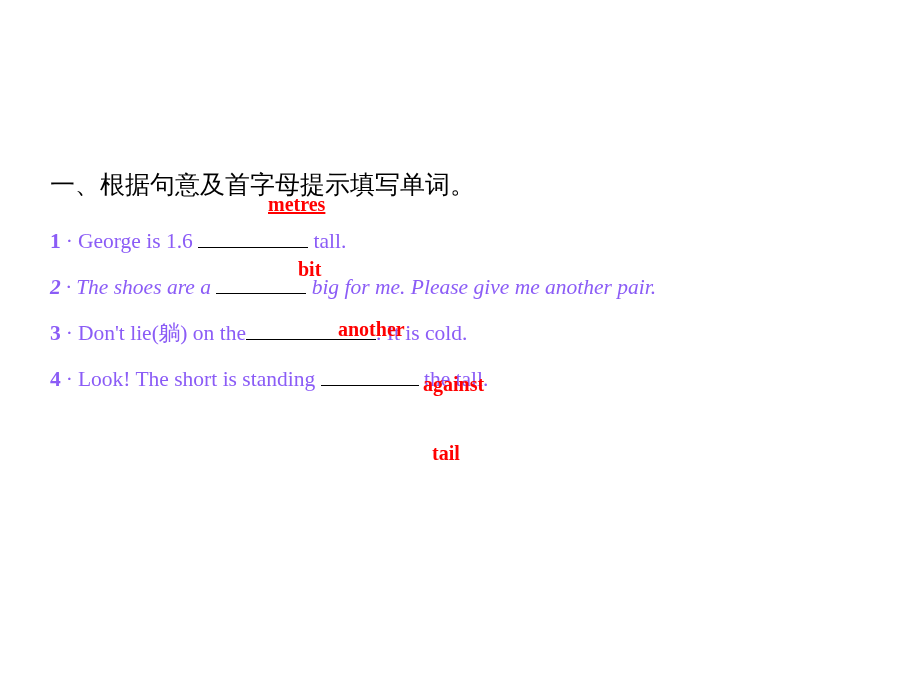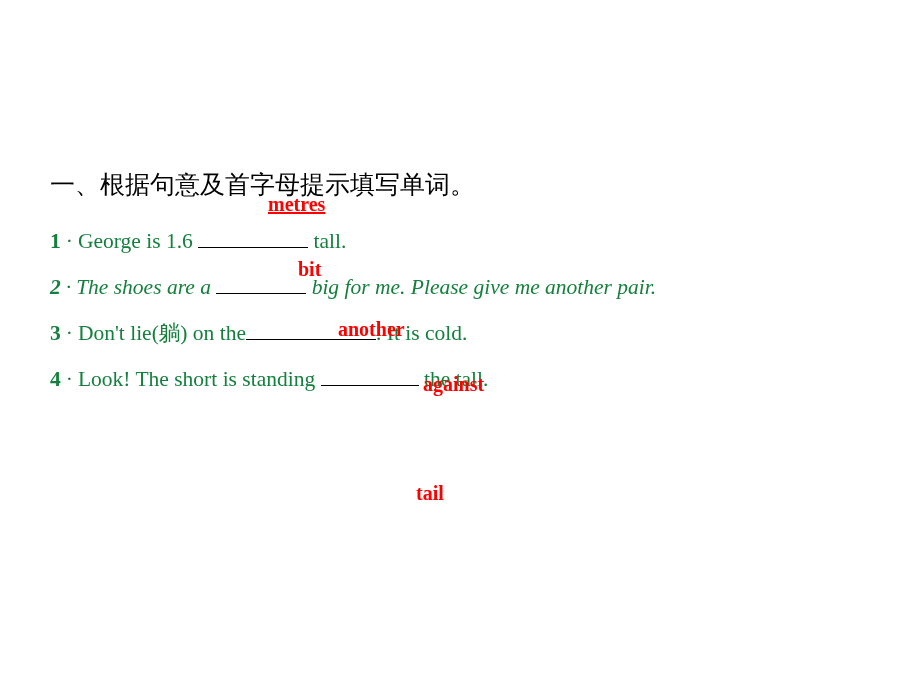--- a/index.html
+++ b/index.html
@@ -29,21 +29,21 @@
     font-family: "Liberation Sans", sans-serif;
     font-size: 25px;
     letter-spacing: 0px;
     color: #000000;
     white-space: nowrap;
   }
   .q {
     position: absolute;
     font-family: "Liberation Serif", serif;
     font-size: 21.5px;
-    color: #15803d;
+    color: #8b5cf6;
     white-space: nowrap;
   }
   .qnum {
     font-weight: bold;
     font-family: "Liberation Serif", serif;
   }
   .blank {
     display: inline-block;
     border-bottom: 1px solid #000000;
     vertical-align: baseline;
@@ -60,21 +60,21 @@
   .q1 { left: 50px; top: 224px; }
   .q2 { left: 50px; top: 270px; font-style: italic; }
   .q3 { left: 50px; top: 316px; }
   .q4 { left: 50px; top: 362px; }
   .q5 { left: 50px; top: 408px; }
 
   .a1 { left: 268px; top: 193px; text-decoration: underline; }
   .a2 { left: 298px; top: 258px; }
   .a3 { left: 338px; top: 318px; }
   .a4 { left: 393px; top: 373px; margin-left: 30px; }
-  .a5 { left: 416px; top: 442px; margin-top: 40px; }
+  .a5 { left: 432px; top: 442px; }
 
   .sp-sm { display: inline-block; width: 5px; }
 </style>
 </head>
 <body>
 
 <div class="slide">
 
   <div class="heading">一、根据句意及首字母提示填写单词。</div>
 

